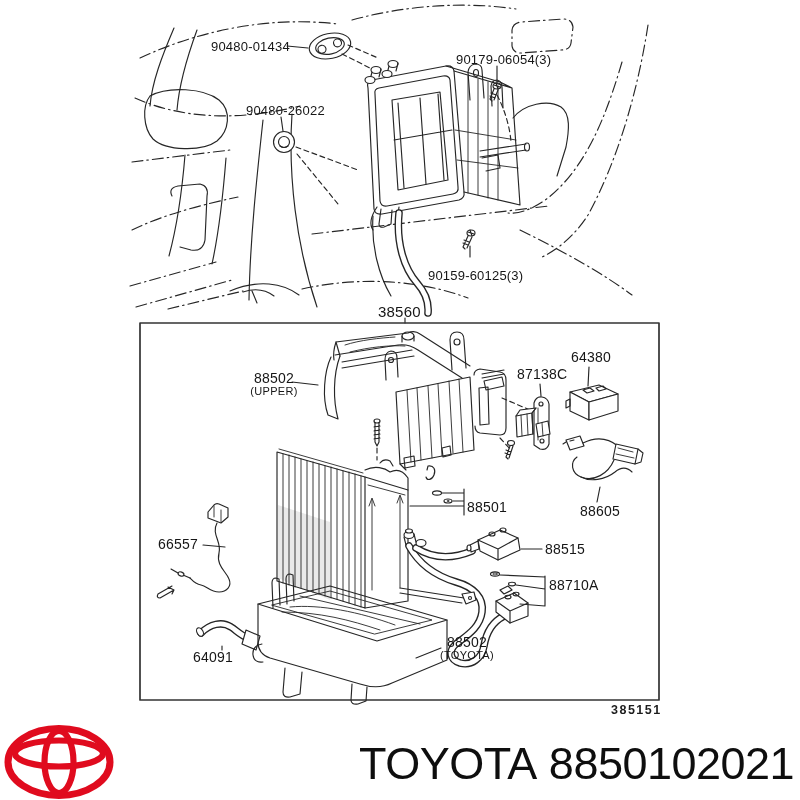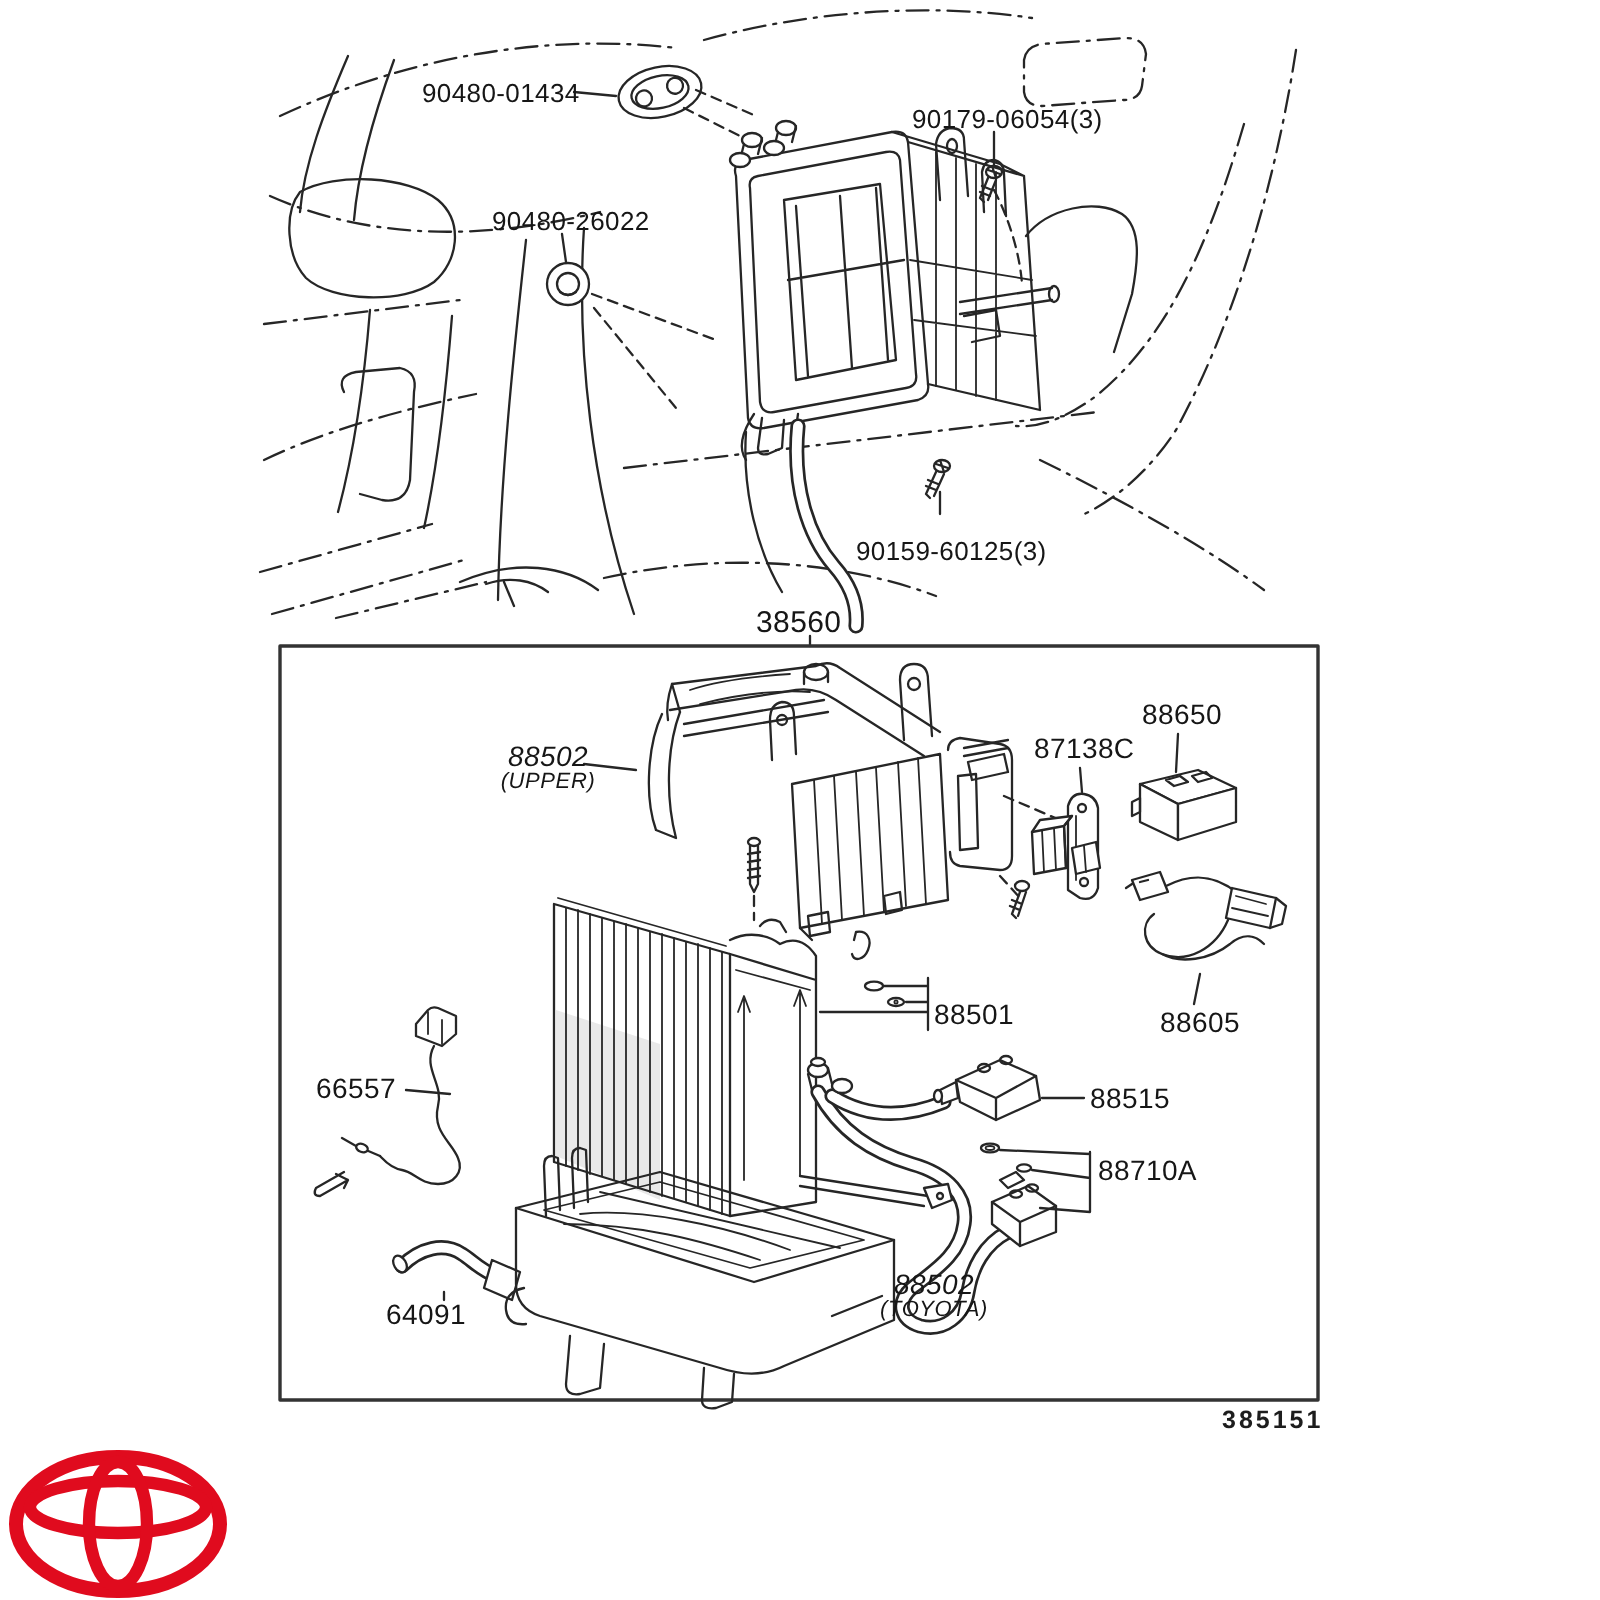--- a/index.html
+++ b/index.html
@@ -13,21 +13,21 @@
   #art .w{fill:#ffffff;}
   #art .tko{stroke-width:7.6;}
   #art .tki{stroke:#ffffff;stroke-width:4.9;}
   #art .thin{stroke-width:.9;}
   #art .shade{fill:rgba(40,40,40,.10);stroke:none;}
   #art .boxline{stroke:#333;stroke-width:1.7;}
   .lbl{position:absolute;color:#161616;white-space:nowrap;font-size:14px;letter-spacing:.2px;}
   .fs13{font-size:13px;}
   .fs15{font-size:15px;}
   .sub{font-size:11px;letter-spacing:.3px;display:block;margin-top:0px;}
-  .stack{text-align:center;line-height:1.04;font-style:italic;}
+  .stack{text-align:center;line-height:1.04;}
   .fig{font-size:12.5px;font-weight:bold;letter-spacing:1.5px;color:#1d1d1d;}
   .brand-line{position:absolute;left:359px;top:738px;font-size:45px;letter-spacing:-.5px;
               color:#0e0e0e;}
   .brand-line .sp{display:inline-block;width:12px;}
   #logo{position:absolute;left:3px;top:724px;}
 </style>
 </head>
 <body>
 
 <div id="stage">
@@ -301,21 +301,21 @@
   <div class="lbl fs13" style="left:428px;top:268px">90159-60125(3)</div>
 
   <div class="lbl fs15" style="left:378px;top:303px">38560</div>
 
   <div class="lbl stack" style="left:248px;top:371px;width:52px">
     <span>88502</span>
     <span class="sub">(UPPER)</span>
   </div>
 
   <div class="lbl" style="left:517px;top:366px">87138C</div>
-  <div class="lbl" style="left:571px;top:349px">88650</div>
+  <div class="lbl" style="left:571px;top:349px">64380</div>
   <div class="lbl" style="left:467px;top:499px">88501</div>
   <div class="lbl" style="left:580px;top:503px">88605</div>
   <div class="lbl" style="left:158px;top:536px">66557</div>
   <div class="lbl" style="left:545px;top:541px">88515</div>
   <div class="lbl" style="left:549px;top:577px">88710A</div>
   <div class="lbl" style="left:193px;top:649px">64091</div>
 
   <div class="lbl stack" style="left:438px;top:635px;width:58px">
     <span>88502</span>
     <span class="sub">(TOYOTA)</span>
@@ -324,14 +324,17 @@
   <div class="lbl fig" style="left:611px;top:703px">385151</div>
 
   <svg id="logo" width="112" height="76" viewBox="0 0 112 76">
     <g fill="none" stroke="#e00b1e">
       <ellipse cx="56" cy="38" rx="51" ry="33.5" stroke-width="7"></ellipse>
       <ellipse cx="56" cy="29.5" rx="44" ry="13" stroke-width="6.2"></ellipse>
       <ellipse cx="56" cy="38" rx="14.5" ry="31" stroke-width="6.2"></ellipse>
     </g>
   </svg>
 
+  <div class="brand-line">
+    <span>TOYOTA</span><span class="sp"></span><span>8850102021</span>
+  </div>
 
 </div>
 
 </body></html>

